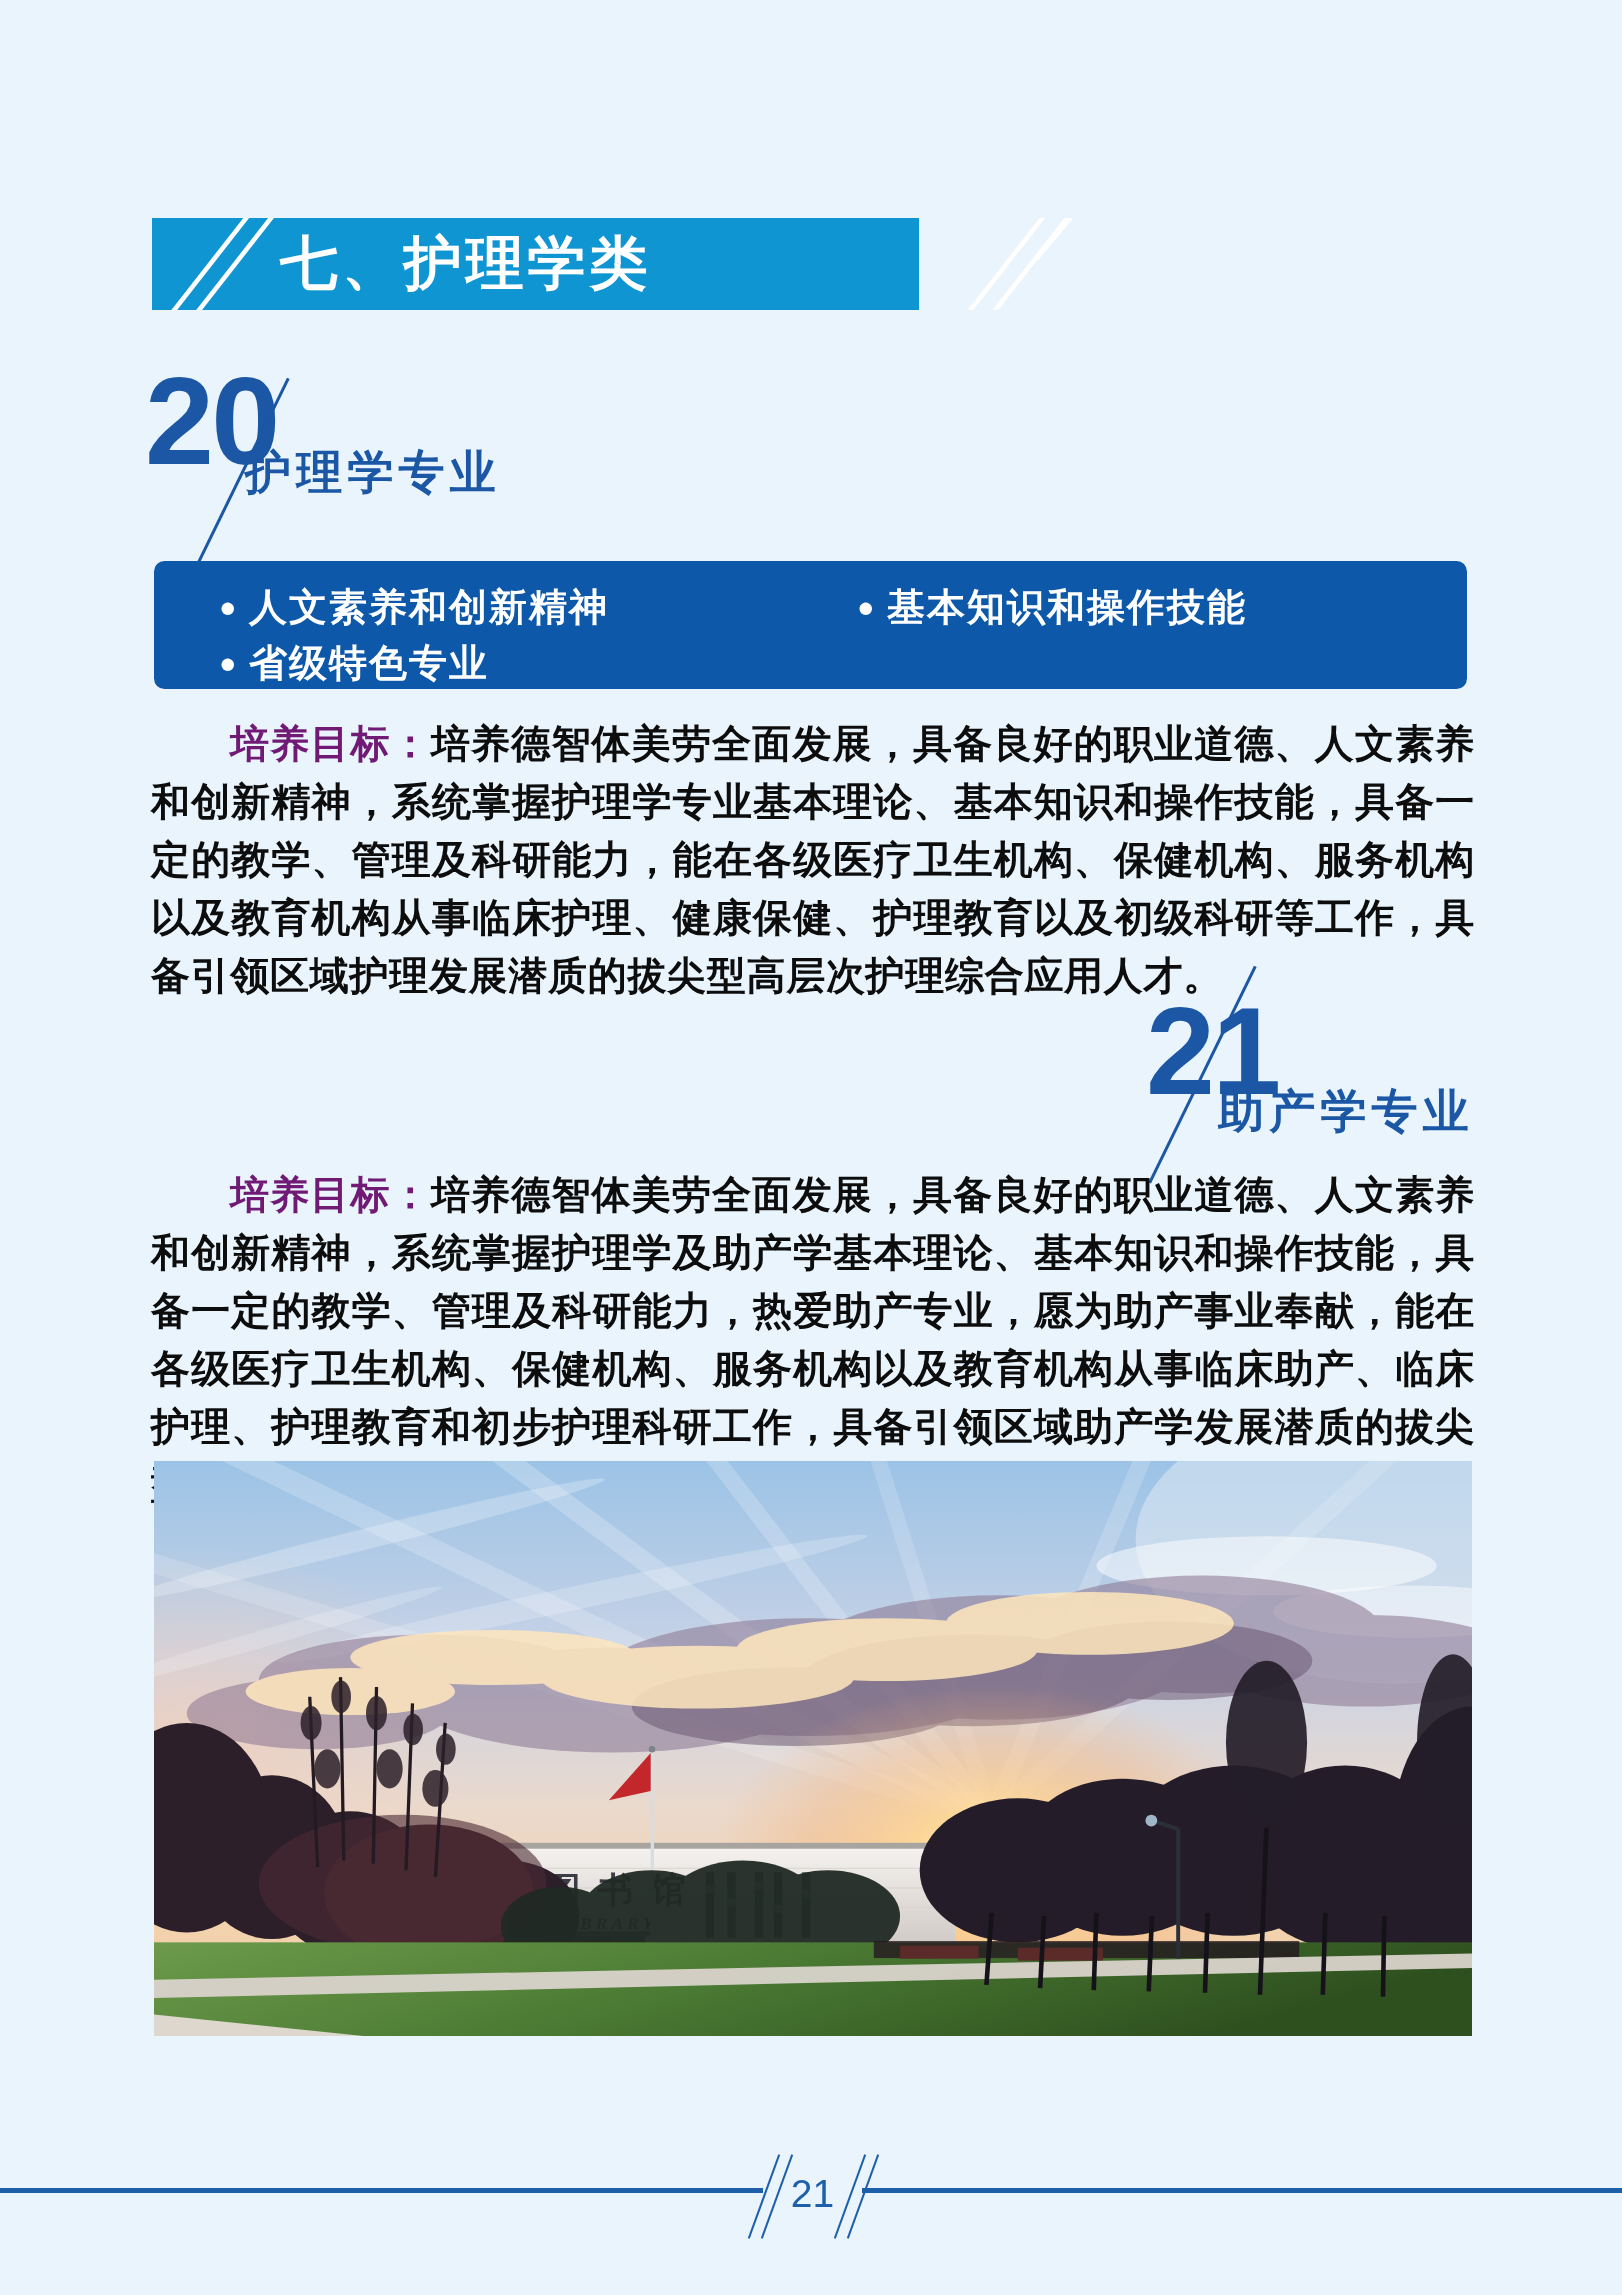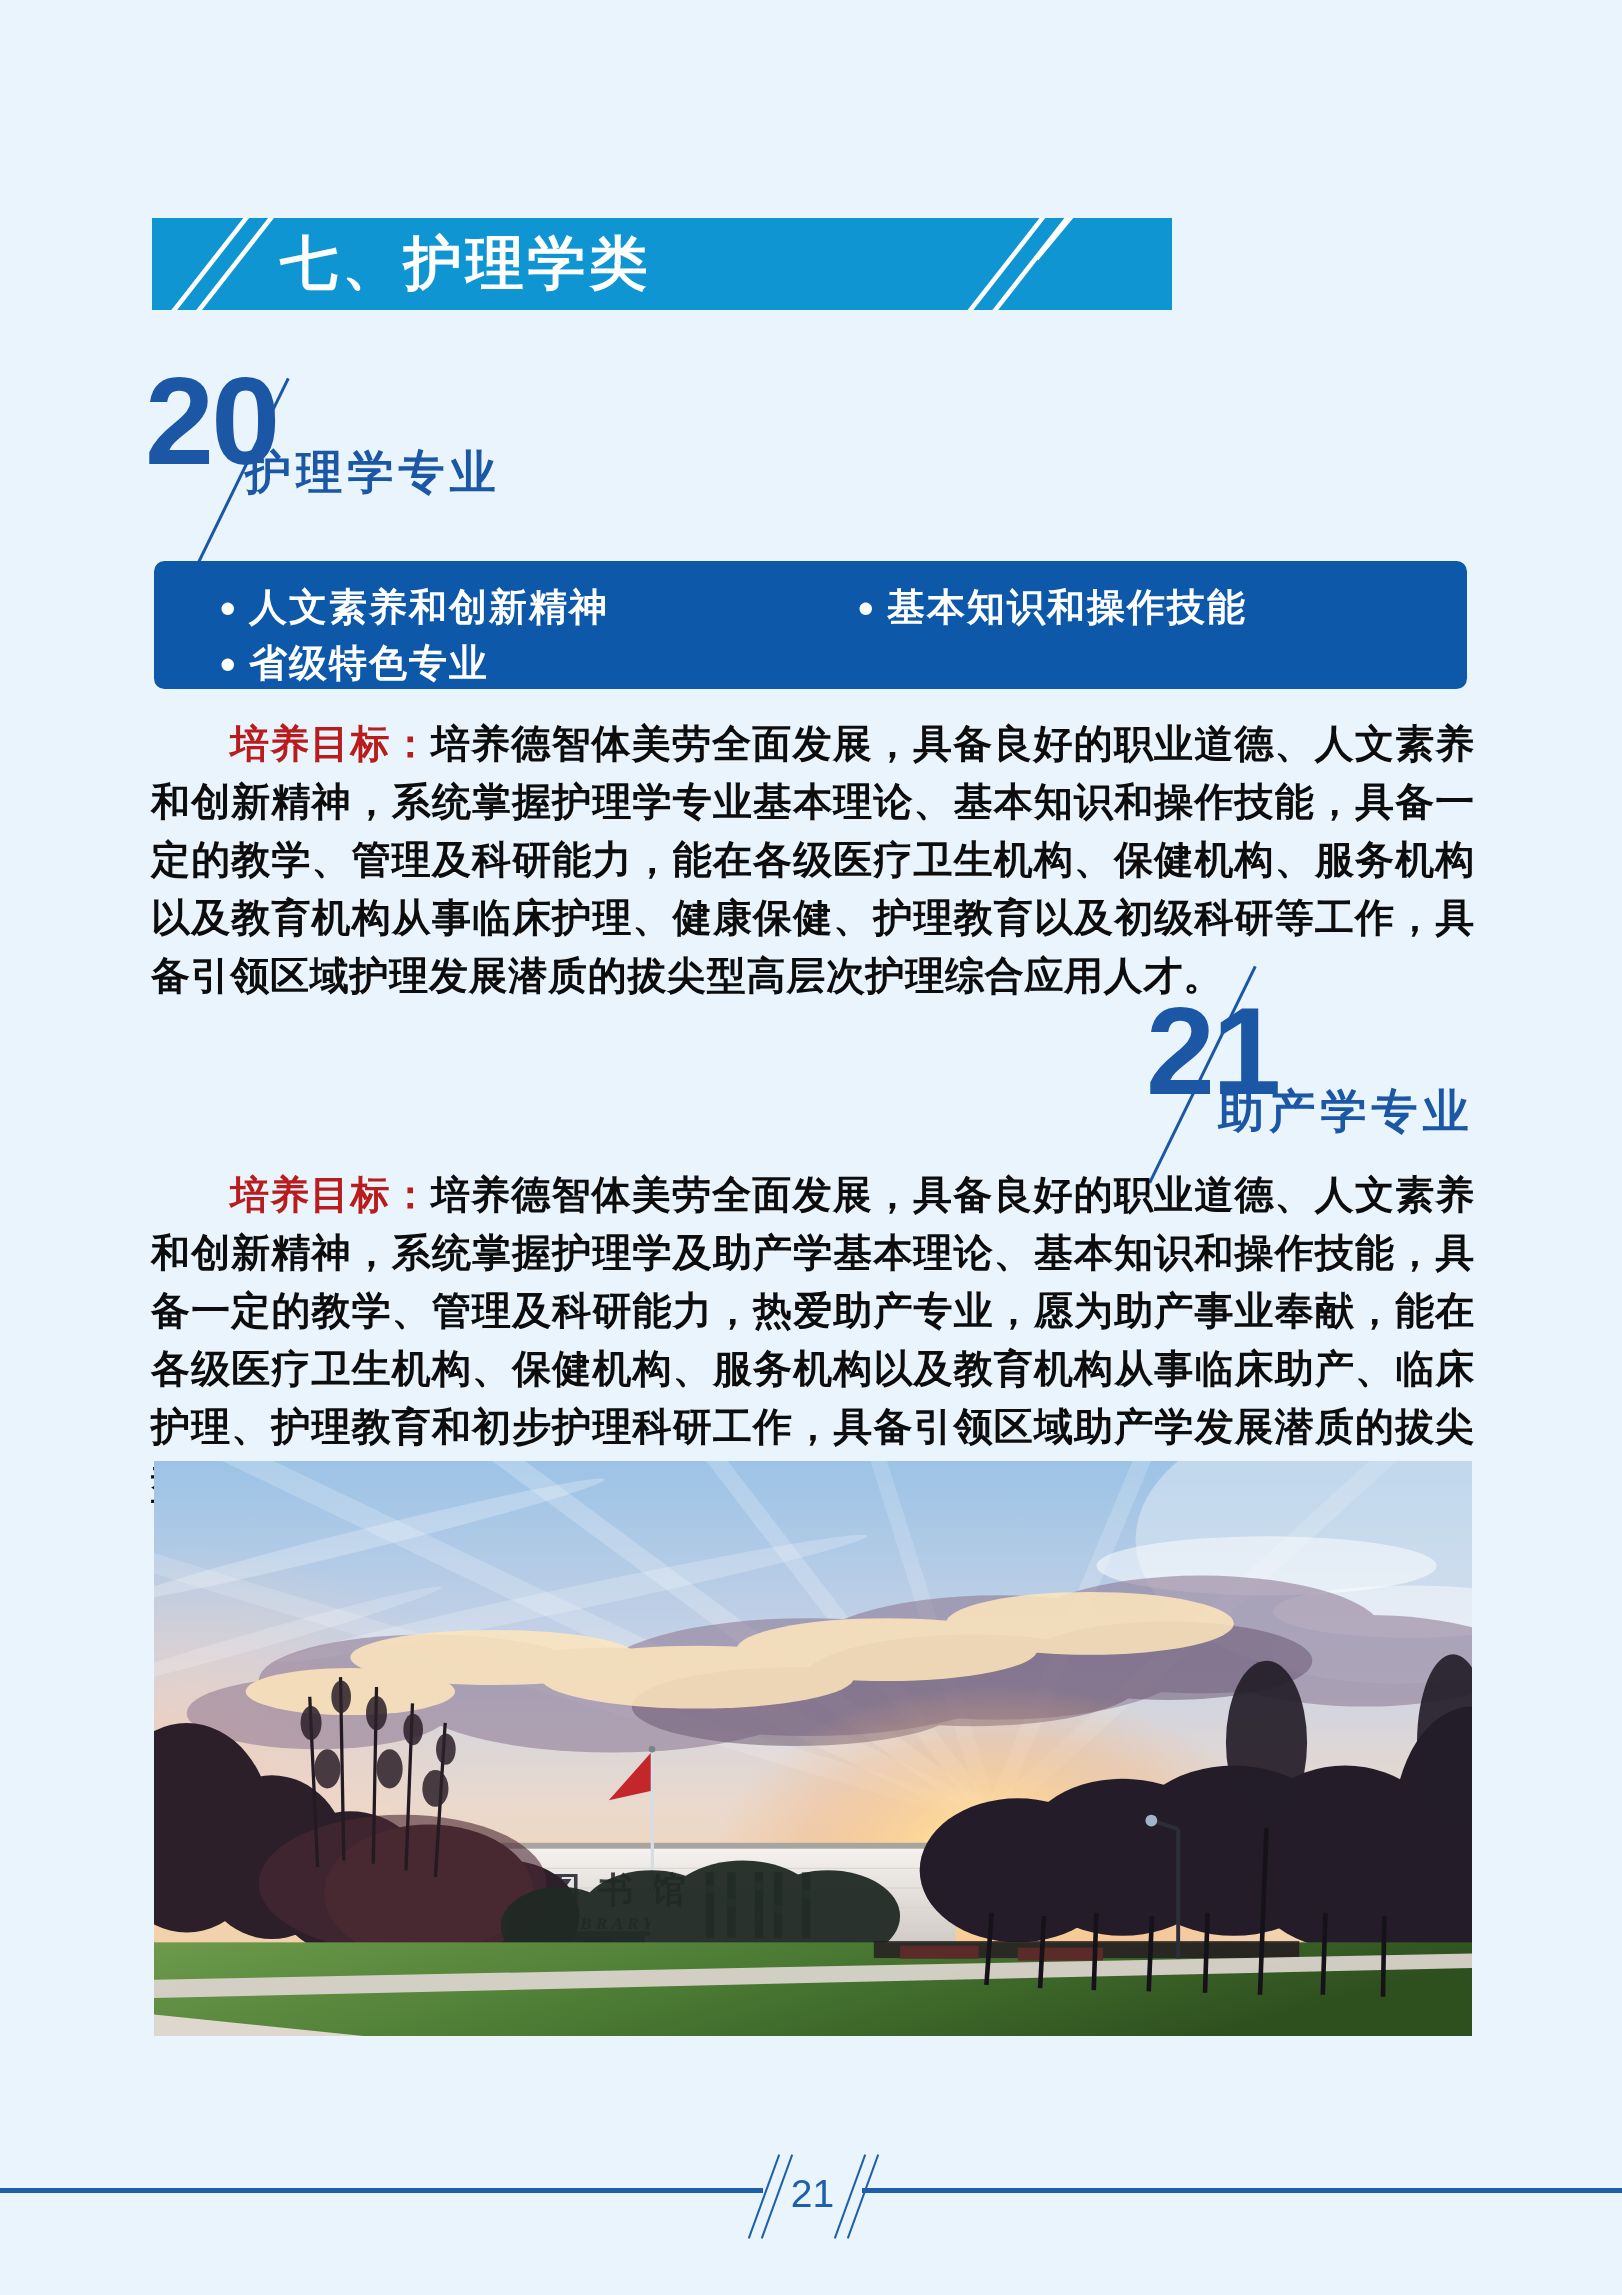--- a/index.html
+++ b/index.html
@@ -5,21 +5,21 @@
   html,body{margin:0;padding:0;}
   body{
     width:1623px;height:2295px;position:relative;overflow:hidden;
     background:#e9f4fc;
     font-family:"Liberation Sans", sans-serif;
   }
   .abs{position:absolute;}
 
   
   .banner{
-    left:152px;top:218px;width:1020px;height:92px;
+    left:152px;top:218px;width:767px;height:92px;
     background:#1095d3;color:#ffffff;
   }
   .banner-title{
     position:absolute;left:128px;top:0;height:92px;line-height:90px;
     font-size:58px;font-weight:700;letter-spacing:3.9px;white-space:nowrap;
   }
   .banner svg{position:absolute;left:0;top:0;}
 
   
   .sec-num{
@@ -59,21 +59,21 @@
 
   
   .para{
     width:1324px;margin:0;
     font-size:39px;line-height:58px;font-weight:600;color:#0d0d0d;
     text-align:justify;text-justify:inter-character;
     text-indent:79px;letter-spacing:0.7px;
   }
   .para1{left:151px;top:715px;}
   .para2{left:151px;top:1166px;}
-  .obj-label{color:#b91c1c;font-weight:700;}
+  .obj-label{color:#701a75;font-weight:700;}
 
   
   .photo{left:154px;top:1461px;width:1318px;height:575px;overflow:hidden;}
   .photo svg{display:block;}
 
   
   .fline{height:5.2px;background:#1e5fa9;top:2188px;}
   .fline-l{left:0;width:763px;}
   .fline-r{left:862px;width:760px;}
   .fslash{width:2px;height:89px;background:#1e5fa9;top:2152px;transform:rotate(20deg);}

